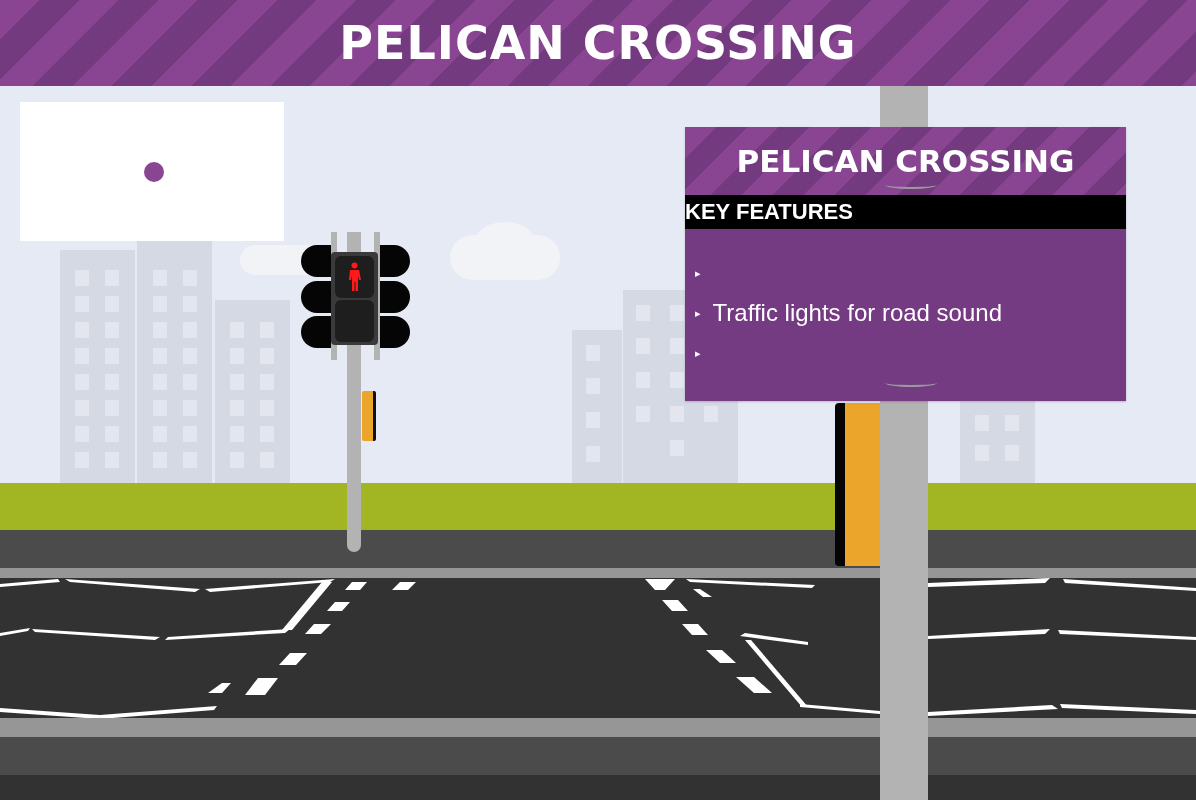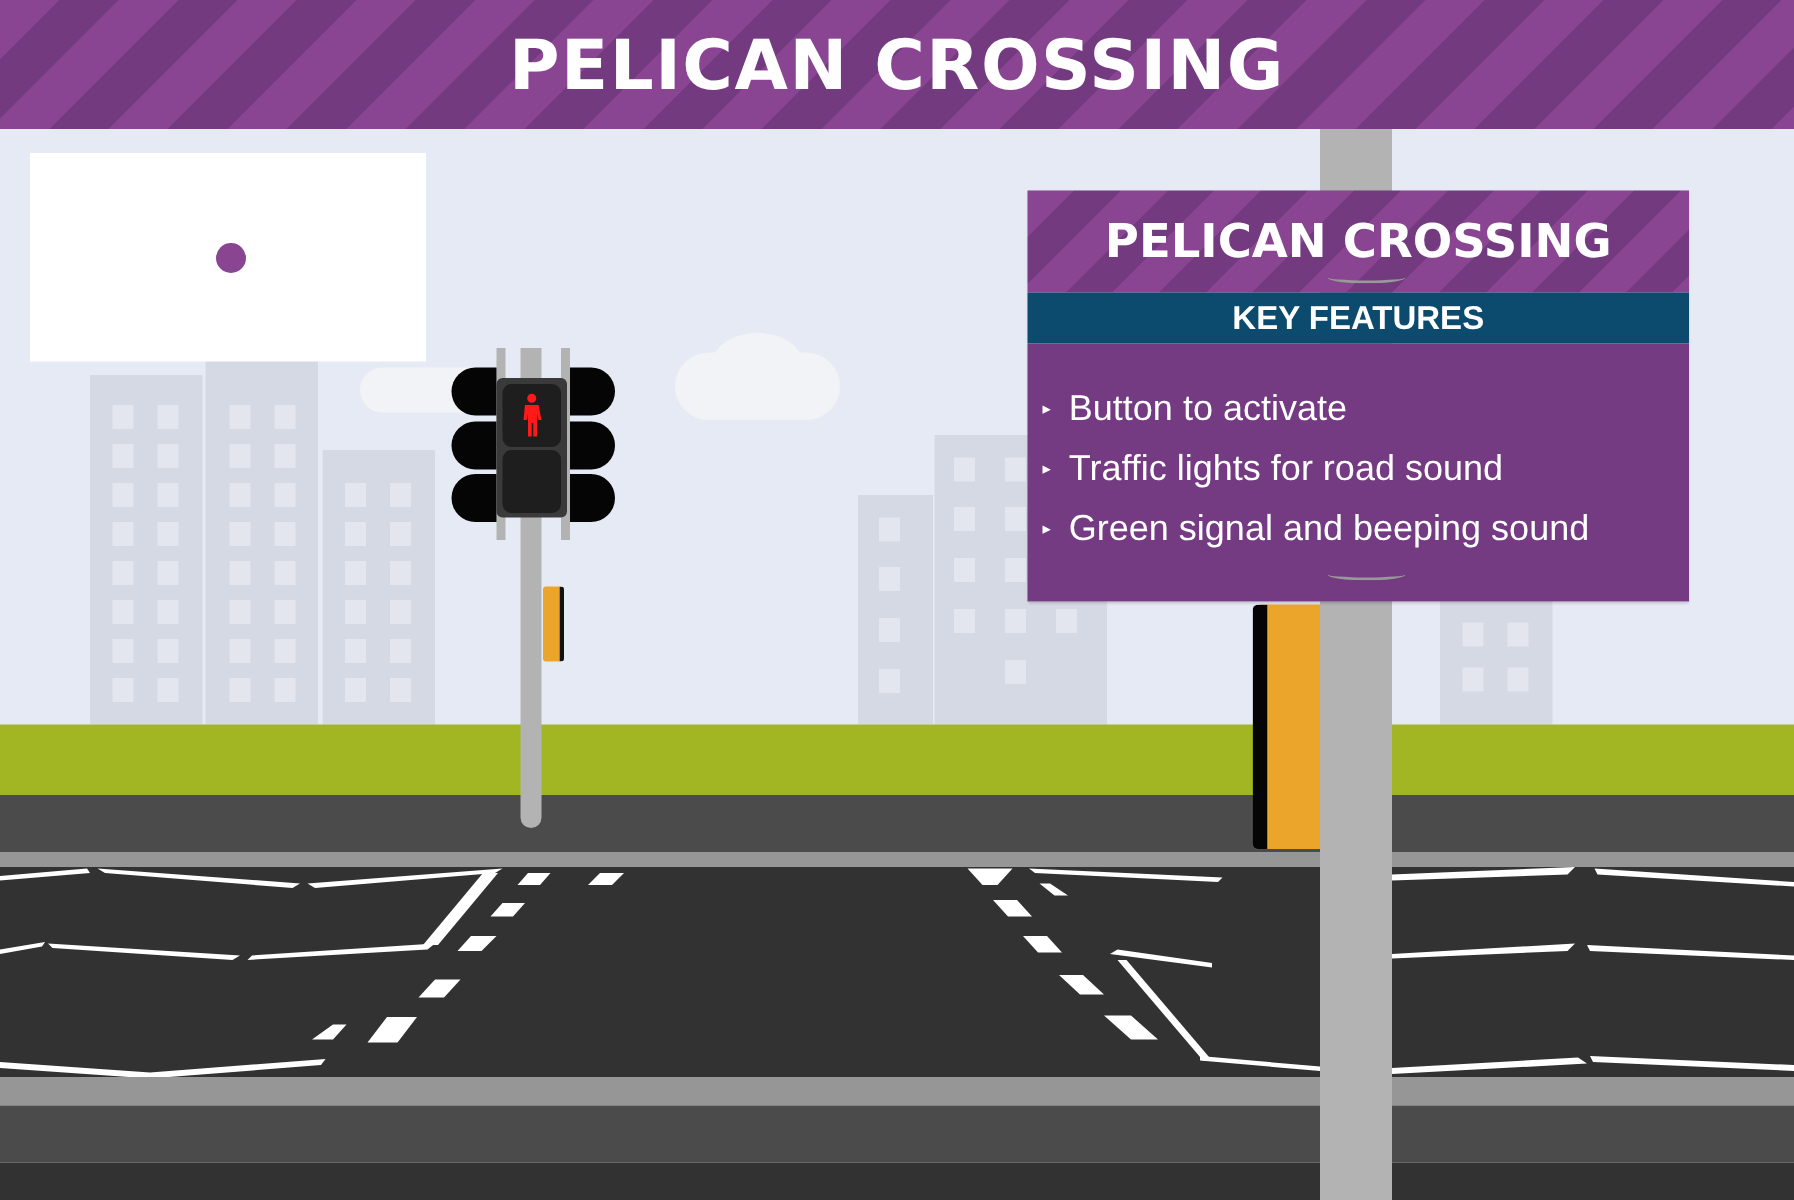--- a/index.html
+++ b/index.html
@@ -43,21 +43,21 @@
   .bracket { position: absolute; top: 232px; width: 6px; height: 128px; background: #b3b3b3; }
   .ped-figure { position: absolute; left: 12px; top: 6px; width: 15px; height: 30px; }
   .push-box-small { position: absolute; left: 362px; top: 391px; width: 14px; height: 50px; background: #eba52b; border-right: 3px solid #111; border-radius: 2px; }
 
   .pole-right { position: absolute; left: 880px; top: 86px; width: 48px; height: 714px; background: #b3b3b3; z-index: 6; }
   .push-box-big { position: absolute; left: 835px; top: 403px; width: 47px; height: 163px; background: #eba52b; border-left: 10px solid #050505; border-radius: 4px 0 0 4px; z-index: 5; }
 
   .sign { position: absolute; left: 685px; top: 127px; width: 441px; height: 274px; z-index: 8; box-shadow: 0 1px 2px rgba(0,0,0,0.2); }
   .sign-head { height: 68px; background: repeating-linear-gradient(135deg, #8a4592 0 22px, #733a80 22px 44px); display: flex; align-items: center; justify-content: center; }
   .sign-title { color: #fff; font-family: "DejaVu Sans", sans-serif; font-weight: bold; font-size: 31px; }
-  .sign-sub { height: 34px; background: #0c4a6e; display: flex; align-items: center; justify-content: center; }
+  .sign-sub { height: 34px; background: #000000; display: flex; align-items: center; }
   .sign-subtitle { color: #fff; font-weight: bold; font-size: 22px; }
   .sign-body { height: 172px; background: #743a82; padding: 24px 0 0 10px; }
   .feature { color: #fff; font-size: 24px; line-height: 40px; display: flex; align-items: center; }
   .bullet { font-size: 11px; margin-right: 12px; }
   .strap { position: absolute; left: 200px; width: 52px; height: 8px; border-bottom: 2px solid #999; border-radius: 0 0 50% 50%; }
 </style>
 </head>
 <body>
 
 <div class="scene">
@@ -218,27 +218,25 @@
     <div class="sign-head">
       <span class="sign-title">PELICAN CROSSING</span>
     </div>
     <div class="strap" style="top:54px;"></div>
     <div class="sign-sub">
       <span class="sign-subtitle">KEY FEATURES</span>
     </div>
     <div class="sign-body">
       <div class="feature">
         <span class="bullet">▸</span>
-        <span>Button to activate</span>
       </div>
       <div class="feature">
         <span class="bullet">▸</span>
         <span>Traffic lights for road sound</span>
       </div>
       <div class="feature">
         <span class="bullet">▸</span>
-        <span>Green signal and beeping sound</span>
       </div>
     </div>
     <div class="strap" style="top:252px;"></div>
   </div>
 
 </div>
 
 </body></html>

